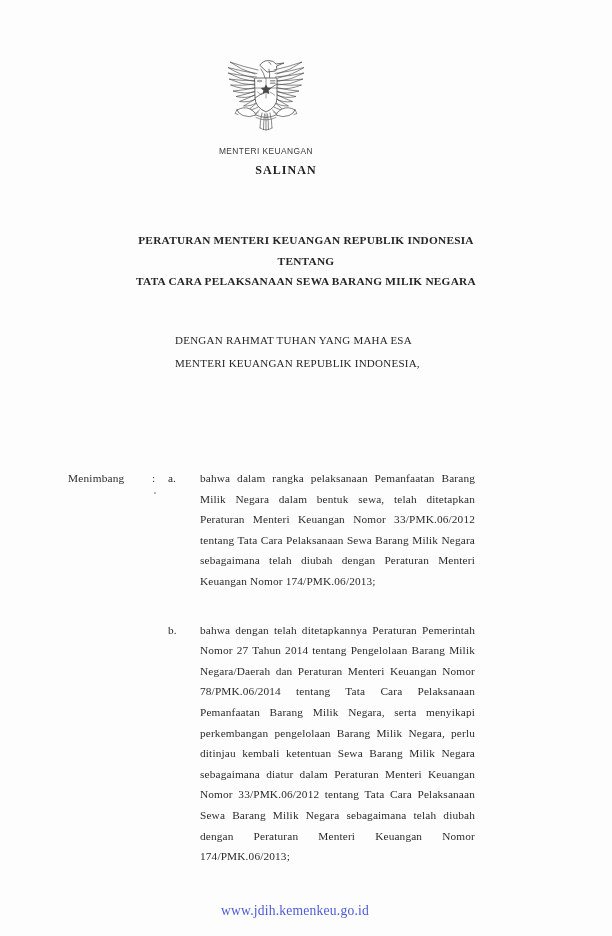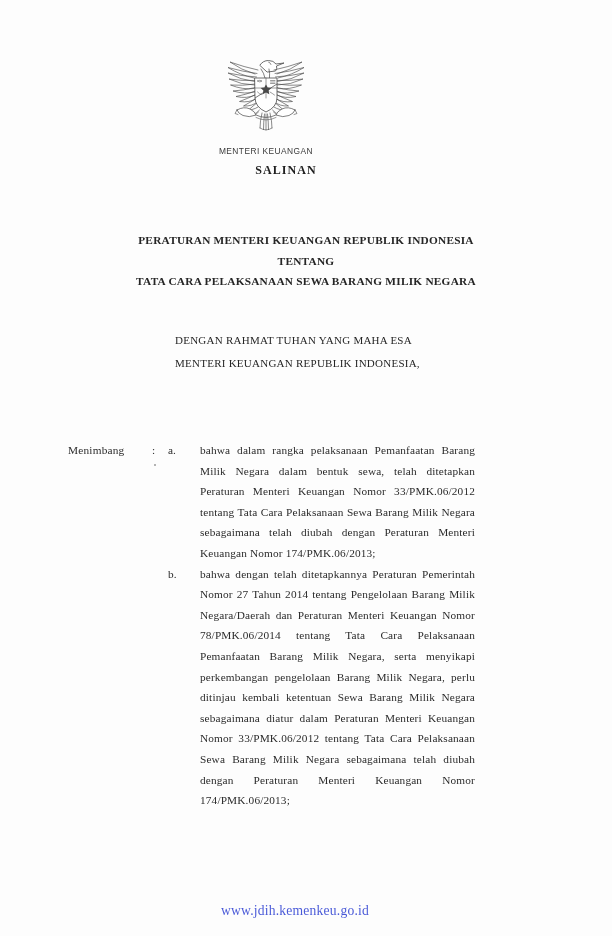--- a/index.html
+++ b/index.html
@@ -115,20 +115,21 @@
     position: absolute;
     left: 168px;
     top: 0;
   }
   .cons-body {
     margin-left: 200px;
     margin-right: 69px;
     text-align: justify;
     text-justify: inter-word;
     letter-spacing: 0.15px;
+    margin-top: 28px;
   }
 
   
   .speck {
     position: absolute;
     left: 154px;
     top: 24px;
     width: 2px;
     height: 2px;
     background: #9a9a9a;

